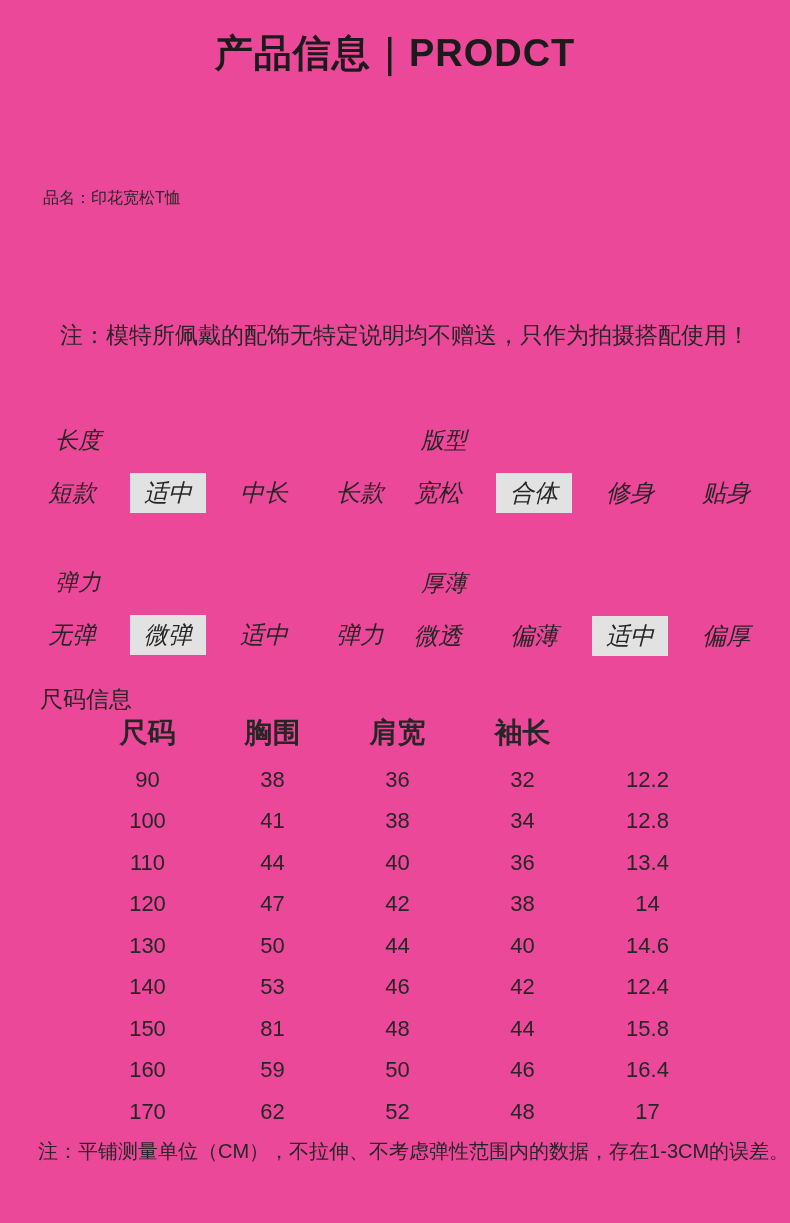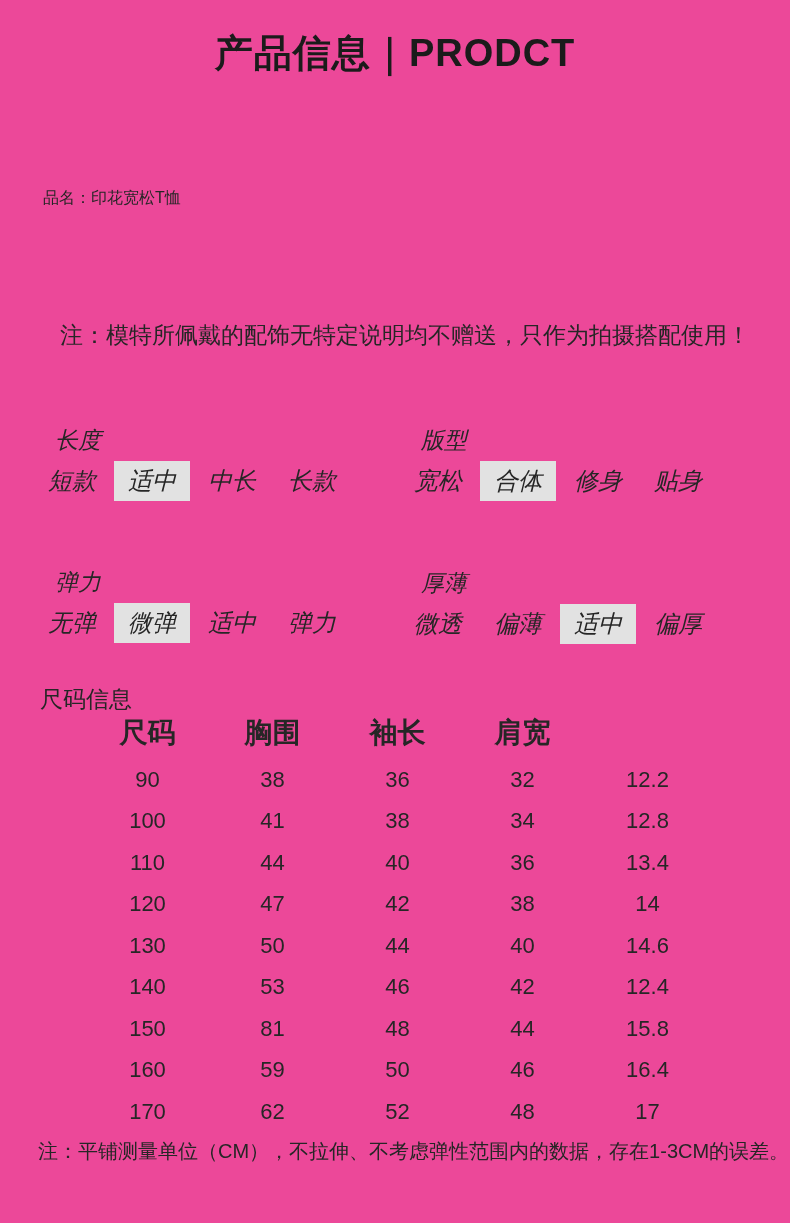--- a/index.html
+++ b/index.html
@@ -15,21 +15,21 @@
   }
   .product-name { position:absolute; left:43px; top:188px; font-size:16px; }
   .notice { position:absolute; left:60px; top:320px; font-size:23px; }
 
   .attr-group { position:absolute;font-style:italic; }
   .g0 { left:34px;  top:426px; }
   .g1 { left:400px; top:426px; }
   .g2 { left:34px;  top:568px; }
   .g3 { left:400px; top:569px; }
   .attr-label { font-size:23px; line-height:28px; margin-left:21px; }
-  .attr-options { display:flex; gap:4px; margin-top:7px; }
+  .attr-options { display:flex; gap:20px; margin-top:19px; }
   .attr-option { font-size:24px; line-height:40px; padding:0 14px; white-space:nowrap; }
   .attr-option.selected { background:var(--hl, #e2e2e2); }
 
   .size-title { position:absolute; left:40px; top:684px; font-size:23px; }
   .size-table { position:absolute; left:85px; top:707px; width:625px; }
   .size-row {
     display:grid; grid-template-columns:repeat(5,1fr);
     height:41.5px; align-items:center; text-align:center;
     font-size:22px; font-weight:400;
   }
@@ -88,22 +88,22 @@
         </div>
       </div>
     </div>
 
   <div class="size-title">尺码信息</div>
 
   <div class="size-table" id="size-table">
       <div class="size-row header">
         <div>尺码</div>
         <div>胸围</div>
+        <div>肩宽</div>
         <div>袖长</div>
-        <div>肩宽</div>
       </div>
       <div class="size-row">
         <div>90</div>
         <div>38</div>
         <div>36</div>
         <div>32</div>
         <div>12.2</div>
       </div>
       <div class="size-row">
         <div>100</div>

